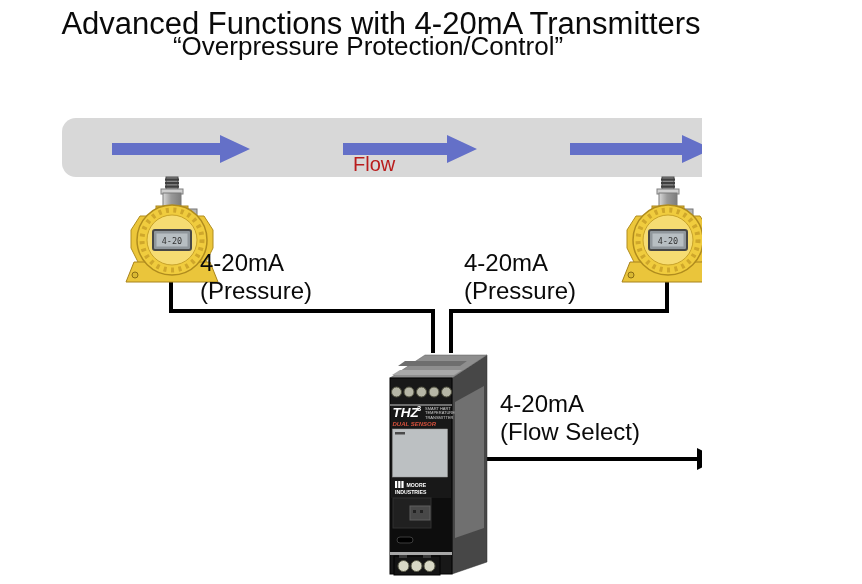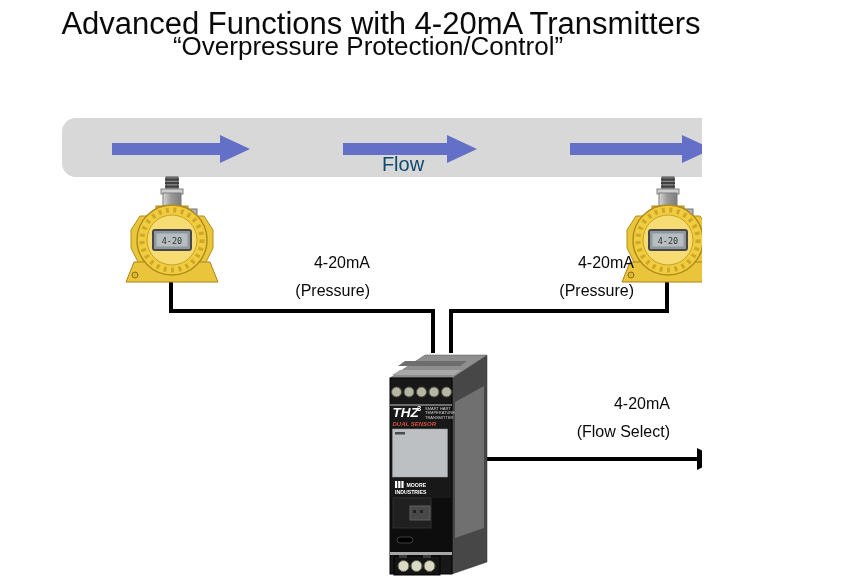--- a/index.html
+++ b/index.html
@@ -2,23 +2,23 @@
 <html><head>
 <meta charset="utf-8">
 <style>
   html,body{margin:0;padding:0;background:#fff;}
   .canvas{position:relative;width:702px;height:584px;background:#ffffff;overflow:hidden;
           font-family:"Liberation Sans",sans-serif;color:#0a0a0a;border-radius:15px;}
   .title{position:absolute;left:0;top:6px;width:762px;text-align:center;font-size:31px;white-space:nowrap;}
   .subtitle{position:absolute;left:0;top:31px;width:736px;text-align:center;font-size:26px;white-space:nowrap;}
   .pipe{position:absolute;left:62px;top:118px;width:700px;height:59px;background:#d8d8d8;border-radius:14px;}
   .pipe-arrows{position:absolute;left:0;top:0;}
-  .flow-label{position:absolute;left:353px;top:153px;width:100px;text-align:center;font-size:20px;color:#0c4a6e;}
+  .flow-label{position:absolute;left:353px;top:153px;width:100px;font-size:20px;color:#b91c1c;}
   .wires{position:absolute;left:0;top:0;}
-  .sig-label{position:absolute;text-align:right;font-size:16px;line-height:28px;white-space:nowrap;}
+  .sig-label{position:absolute;text-align:left;font-size:24px;line-height:28px;white-space:nowrap;}
   #sig-left{left:200px;top:249px;width:170px;}
   #sig-right{left:464px;top:249px;width:170px;}
   #sig-out{left:500px;top:390px;width:170px;}
   .tx-svg{position:absolute;width:100px;height:112px;}
   #tx-left{left:122px;top:176px;}
   #tx-right{left:618px;top:176px;}
   .device-svg{position:absolute;left:368px;top:340px;width:124px;height:240px;}
   .laptop-svg{position:absolute;left:698px;top:390px;width:160px;height:140px;}
   .bpcs{position:absolute;left:728px;top:528px;width:130px;text-align:center;font-size:30px;}
   .defs-svg{position:absolute;width:0;height:0;}

